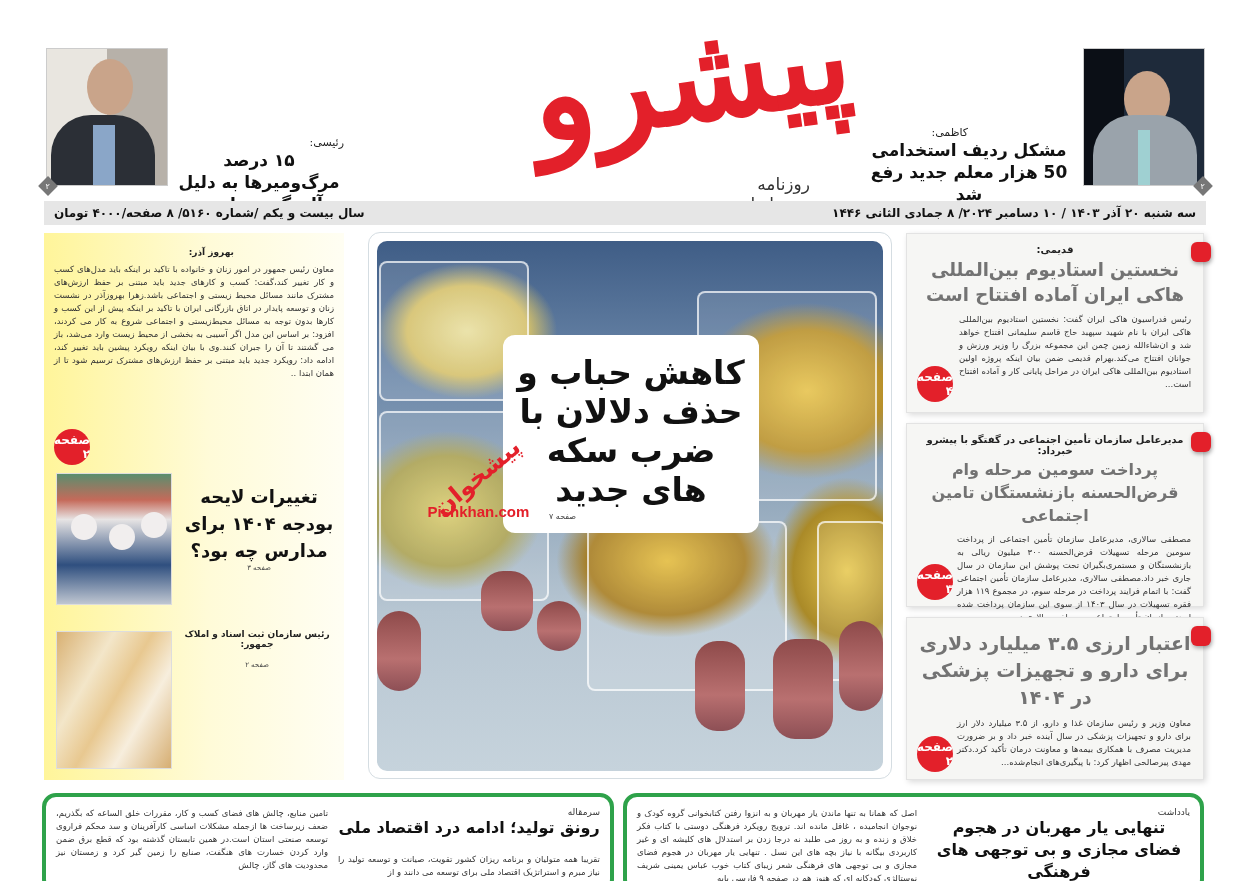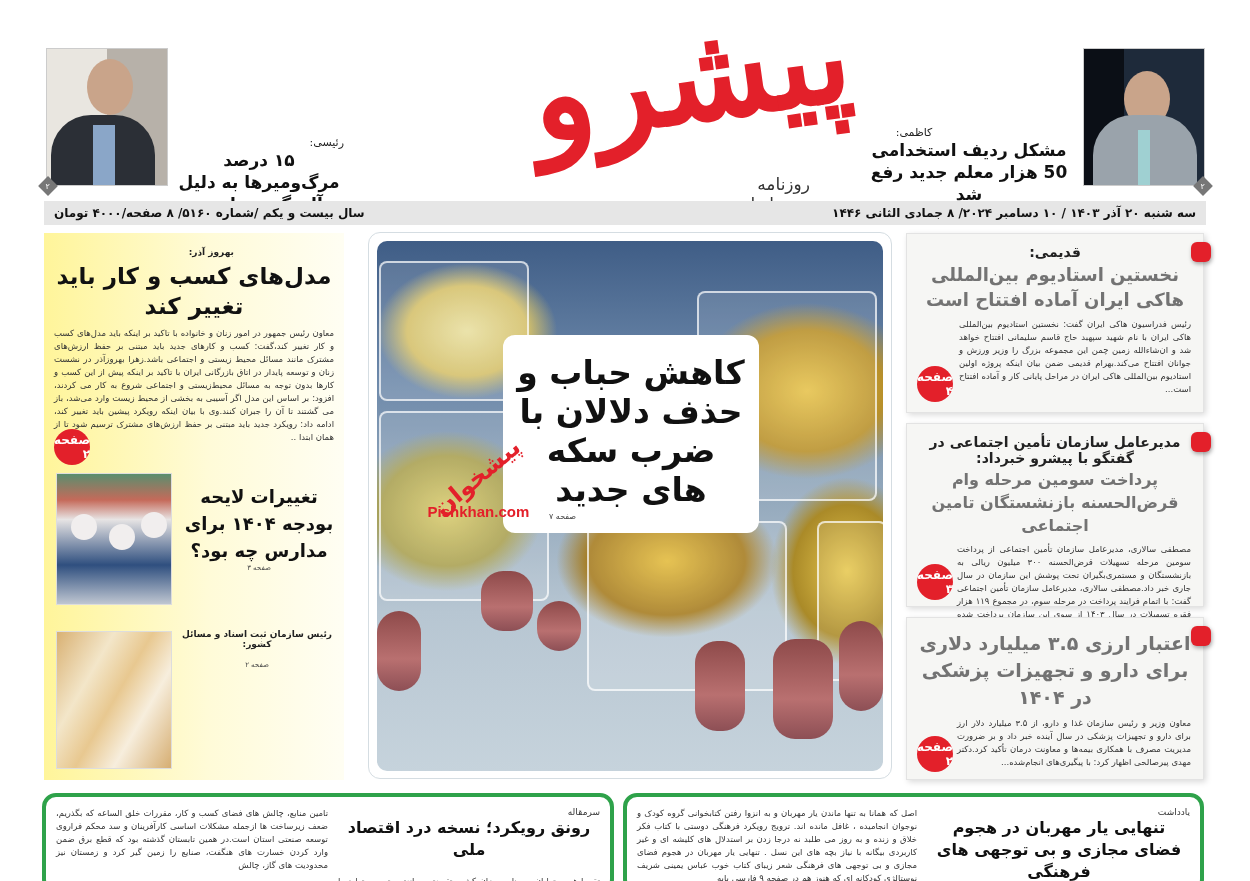--- a/index.html
+++ b/index.html
@@ -23,21 +23,21 @@
   .page-diamond span { transform: rotate(-45deg); }
 
   
   .datebar { position: absolute; left: 44px; top: 201px; width: 1162px; height: 24px; background: #e6e6e6; display: flex; justify-content: space-between; align-items: center; padding: 0 10px; font-size: 12px; font-weight: bold; color: #111; }
 
   
   .col-left { position: absolute; left: 44px; top: 233px; width: 300px; height: 547px; background: linear-gradient(90deg, #fff59a 0%, #fffbd8 55%, #fffef3 100%); }
   .col-right { position: absolute; left: 906px; top: 233px; width: 298px; height: 547px; }
   .news-box { position: absolute; left: 0; width: 298px; background: #f6f6f4; border: 1px solid #e3e3e3; padding: 10px 12px 6px 12px; box-shadow: 2px 2px 6px rgba(0,0,0,0.15); }
   .red-tab { position: absolute; right: -8px; top: 8px; width: 20px; height: 20px; border-radius: 6px; background: #e3202a; box-shadow: 1px 2px 4px rgba(0,0,0,0.35); }
-  .news-box .kicker { font-size: 14px; color: #222; text-align: center; font-weight: bold; }
+  .news-box .kicker { font-size: 10px; color: #222; text-align: center; font-weight: bold; }
   .news-box .title { font-weight: bold; font-size: 18px; line-height: 25px; text-align: center; color: #737373; margin-top: 2px; }
   .news-box .body { font-size: 8.5px; line-height: 13px; color: #333; text-align: justify; margin-top: 6px; }
   .page-badge { position: absolute; width: 36px; height: 36px; border-radius: 50%; background: #e3202a; color: #fff; font-size: 12px; font-weight: bold; display: flex; align-items: center; justify-content: center; }
 
   
   .feature { position: absolute; left: 368px; top: 232px; width: 524px; height: 547px; border: 1px solid #d5dde2; border-radius: 12px; background: #fff; }
   .feature-img { position: absolute; left: 8px; top: 8px; width: 506px; height: 530px; border-radius: 10px; overflow: hidden;
     background:
       radial-gradient(ellipse 120px 90px at 90px 90px, #e8dfa0 0%, #d4c06a 50%, rgba(0,0,0,0) 75%),
       radial-gradient(ellipse 140px 110px at 430px 150px, #e6c24a 0%, #b8902a 55%, rgba(0,0,0,0) 80%),
@@ -76,21 +76,21 @@
     <div class="photo" style="left:223px; background:#1e2a3a;">
       <div style="position:absolute;left:0;top:0;width:40px;height:100%;background:#0b0f16;"></div>
       <div class="head" style="left:40px;"></div>
       <div class="body" style="left:9px; background:#9aa3ab;"></div>
       <div style="position:absolute;left:54px;bottom:0;width:12px;height:55px;background:#9fd0d2;"></div>
     </div>
     <div class="page-diamond" style="left:336px; top:131px;">
         <span>۲</span>
       </div>
     <div class="text" style="left:0; top:78px; width:218px;">
-      <div class="kicker" style="padding-right:110px;">کاظمی:</div>
+      <div class="kicker" style="text-align:right; padding-right:110px;">کاظمی:</div>
       <div class="title">مشکل ردیف استخدامی 50 هزار معلم جدید رفع شد</div>
     </div>
   </div>
 
   <div class="logo-wrap">
     <div class="logo-text">پیشرو</div>
     <div class="logo-sub">روزنامه صبح ایران</div>
   </div>
 
   <div class="teaser" style="left:46px; width:300px;">
@@ -166,53 +166,52 @@
     <div class="watermark">
       <span class="fa">پیشخوان</span>
       <span class="en">Pishkhan.com</span>
     </div>
   </div>
 </div>
 
 <div class="col-left">
   <div style="position:absolute; left:10px; top:14px; width:280px;">
     <div class="lc-kicker" style="text-align:right; padding-right:100px;">بهروز آذر:</div>
-    <div class="lc-title" style="font-size:23px; line-height:30px; text-align:center; margin-top:4px;">مدل‌های کسب و کار باید تغییر کند</div>
     <div class="lc-body" style="margin-top:6px;">معاون رئیس جمهور در امور زنان و خانواده با تاکید بر اینکه باید مدل‌های کسب و کار تغییر کند،گفت: کسب و کارهای جدید باید مبتنی بر حفظ ارزش‌های مشترک مانند مسائل محیط زیستی و اجتماعی باشد.زهرا بهروزآذر در نشست زنان و توسعه پایدار در اتاق بازرگانی ایران با تاکید بر اینکه پیش از این کسب و کارها بدون توجه به مسائل محیط‌زیستی و اجتماعی شروع به کار می کردند، افزود: بر اساس این مدل اگر آسیبی به بخشی از محیط زیست وارد می‌شد، باز می گشتند تا آن را جبران کنند.وی با بیان اینکه رویکرد پیشین باید تغییر کند، ادامه داد: رویکرد جدید باید مبتنی بر حفظ ارزش‌های مشترک ترسیم شود تا از همان ابتدا ..</div>
   </div>
   <div class="page-badge" style="left:10px; top:196px;">
       <span>صفحه ۲</span>
     </div>
 
   <div class="lc-photo" style="left:12px; top:240px; width:116px; height:132px; background:linear-gradient(180deg,#5a8e6e 0%,#c56a5a 20%,#e7e4e4 35%,#2f4f7f 70%,#bfc6d1 100%);">
     <div style="position:absolute;left:14px;top:40px;width:26px;height:26px;border-radius:50%;background:#f1eeee;"></div>
     <div style="position:absolute;left:52px;top:50px;width:26px;height:26px;border-radius:50%;background:#f1eeee;"></div>
     <div style="position:absolute;left:84px;top:38px;width:26px;height:26px;border-radius:50%;background:#f1eeee;"></div>
   </div>
   <div style="position:absolute; left:140px; top:250px; width:150px; text-align:center;">
     <div class="lc-title" style="font-size:18px; line-height:27px;">تغییرات لایحه بودجه ۱۴۰۴ برای مدارس چه بود؟</div>
     <div style="font-size:7px; color:#444;">صفحه ۳</div>
   </div>
 
   <div class="lc-photo" style="left:12px; top:398px; width:116px; height:138px; background:linear-gradient(120deg,#d9b173 0%,#f3e6c9 30%,#e8c890 50%,#f7eedd 70%,#d6ae72 100%);"></div>
   <div style="position:absolute; left:136px; top:396px; width:154px; text-align:center;">
-    <div class="lc-kicker">رئیس سازمان ثبت اسناد و مسائل کشور:</div>
+    <div class="lc-kicker">رئیس سازمان ثبت اسناد و املاک جمهور:</div>
     <div style="font-size:7px; color:#444; margin-top:12px;">صفحه ۲</div>
   </div>
 </div>
 
 <div class="bottom-box" style="left:623px; width:581px;">
   <div style="position:absolute; right:10px; top:10px; width:262px;">
     <div class="kicker">یادداشت</div>
     <div class="title">تنهایی یار مهربان در هجوم فضای مجازی و بی توجهی های فرهنگی</div>
 
   </div>
   <div class="body" style="position:absolute; left:10px; top:10px; width:280px;">اصل که همانا به تنها ماندن یار مهربان و به انزوا رفتن کتابخوانی گروه کودک و نوجوان انجامیده ، غافل مانده اند. ترویج رویکرد فرهنگی دوستی با کتاب فکر خلاق و زنده و به روز می طلبد نه درجا زدن بر استدلال های کلیشه ای و غیر کاربردی بیگانه با نیاز بچه های این نسل . تنهایی یار مهربان در هجوم فضای مجازی و بی توجهی های فرهنگی شعر زیبای کتاب خوب عباس یمینی شریف نوستالژی کودکانه ای که هنوز هم در صفحه ۹ فارسی پایه</div>
 </div>
 
 <div class="bottom-box" style="left:42px; width:572px;">
   <div style="position:absolute; right:10px; top:10px; width:262px;">
     <div class="kicker">سرمقاله</div>
-    <div class="title">رونق رویکرد؛ نسخه درد اقتصاد ملی</div>
+    <div class="title">رونق تولید؛ ادامه درد اقتصاد ملی</div>
     <div class="body" style="margin-top:14px;">تقریبا همه متولیان و برنامه ریزان کشور تقویت، صیانت و توسعه تولید را نیاز مبرم و استراتژیک اقتصاد ملی برای توسعه می دانند و از</div>
   </div>
   <div class="body" style="position:absolute; left:10px; top:10px; width:272px;">تامین منابع، چالش های فضای کسب و کار، مقررات خلق الساعه که بگذریم، ضعف زیرساخت ها ازجمله مشکلات اساسی کارآفرینان و سد محکم فراروی توسعه صنعتی استان است.در همین تابستان گذشته بود که قطع برق ضمن وارد کردن خسارت های هنگفت، صنایع را زمین گیر کرد و زمستان نیز محدودیت های گاز، چالش</div>
 </div>
 
 </body></html>

